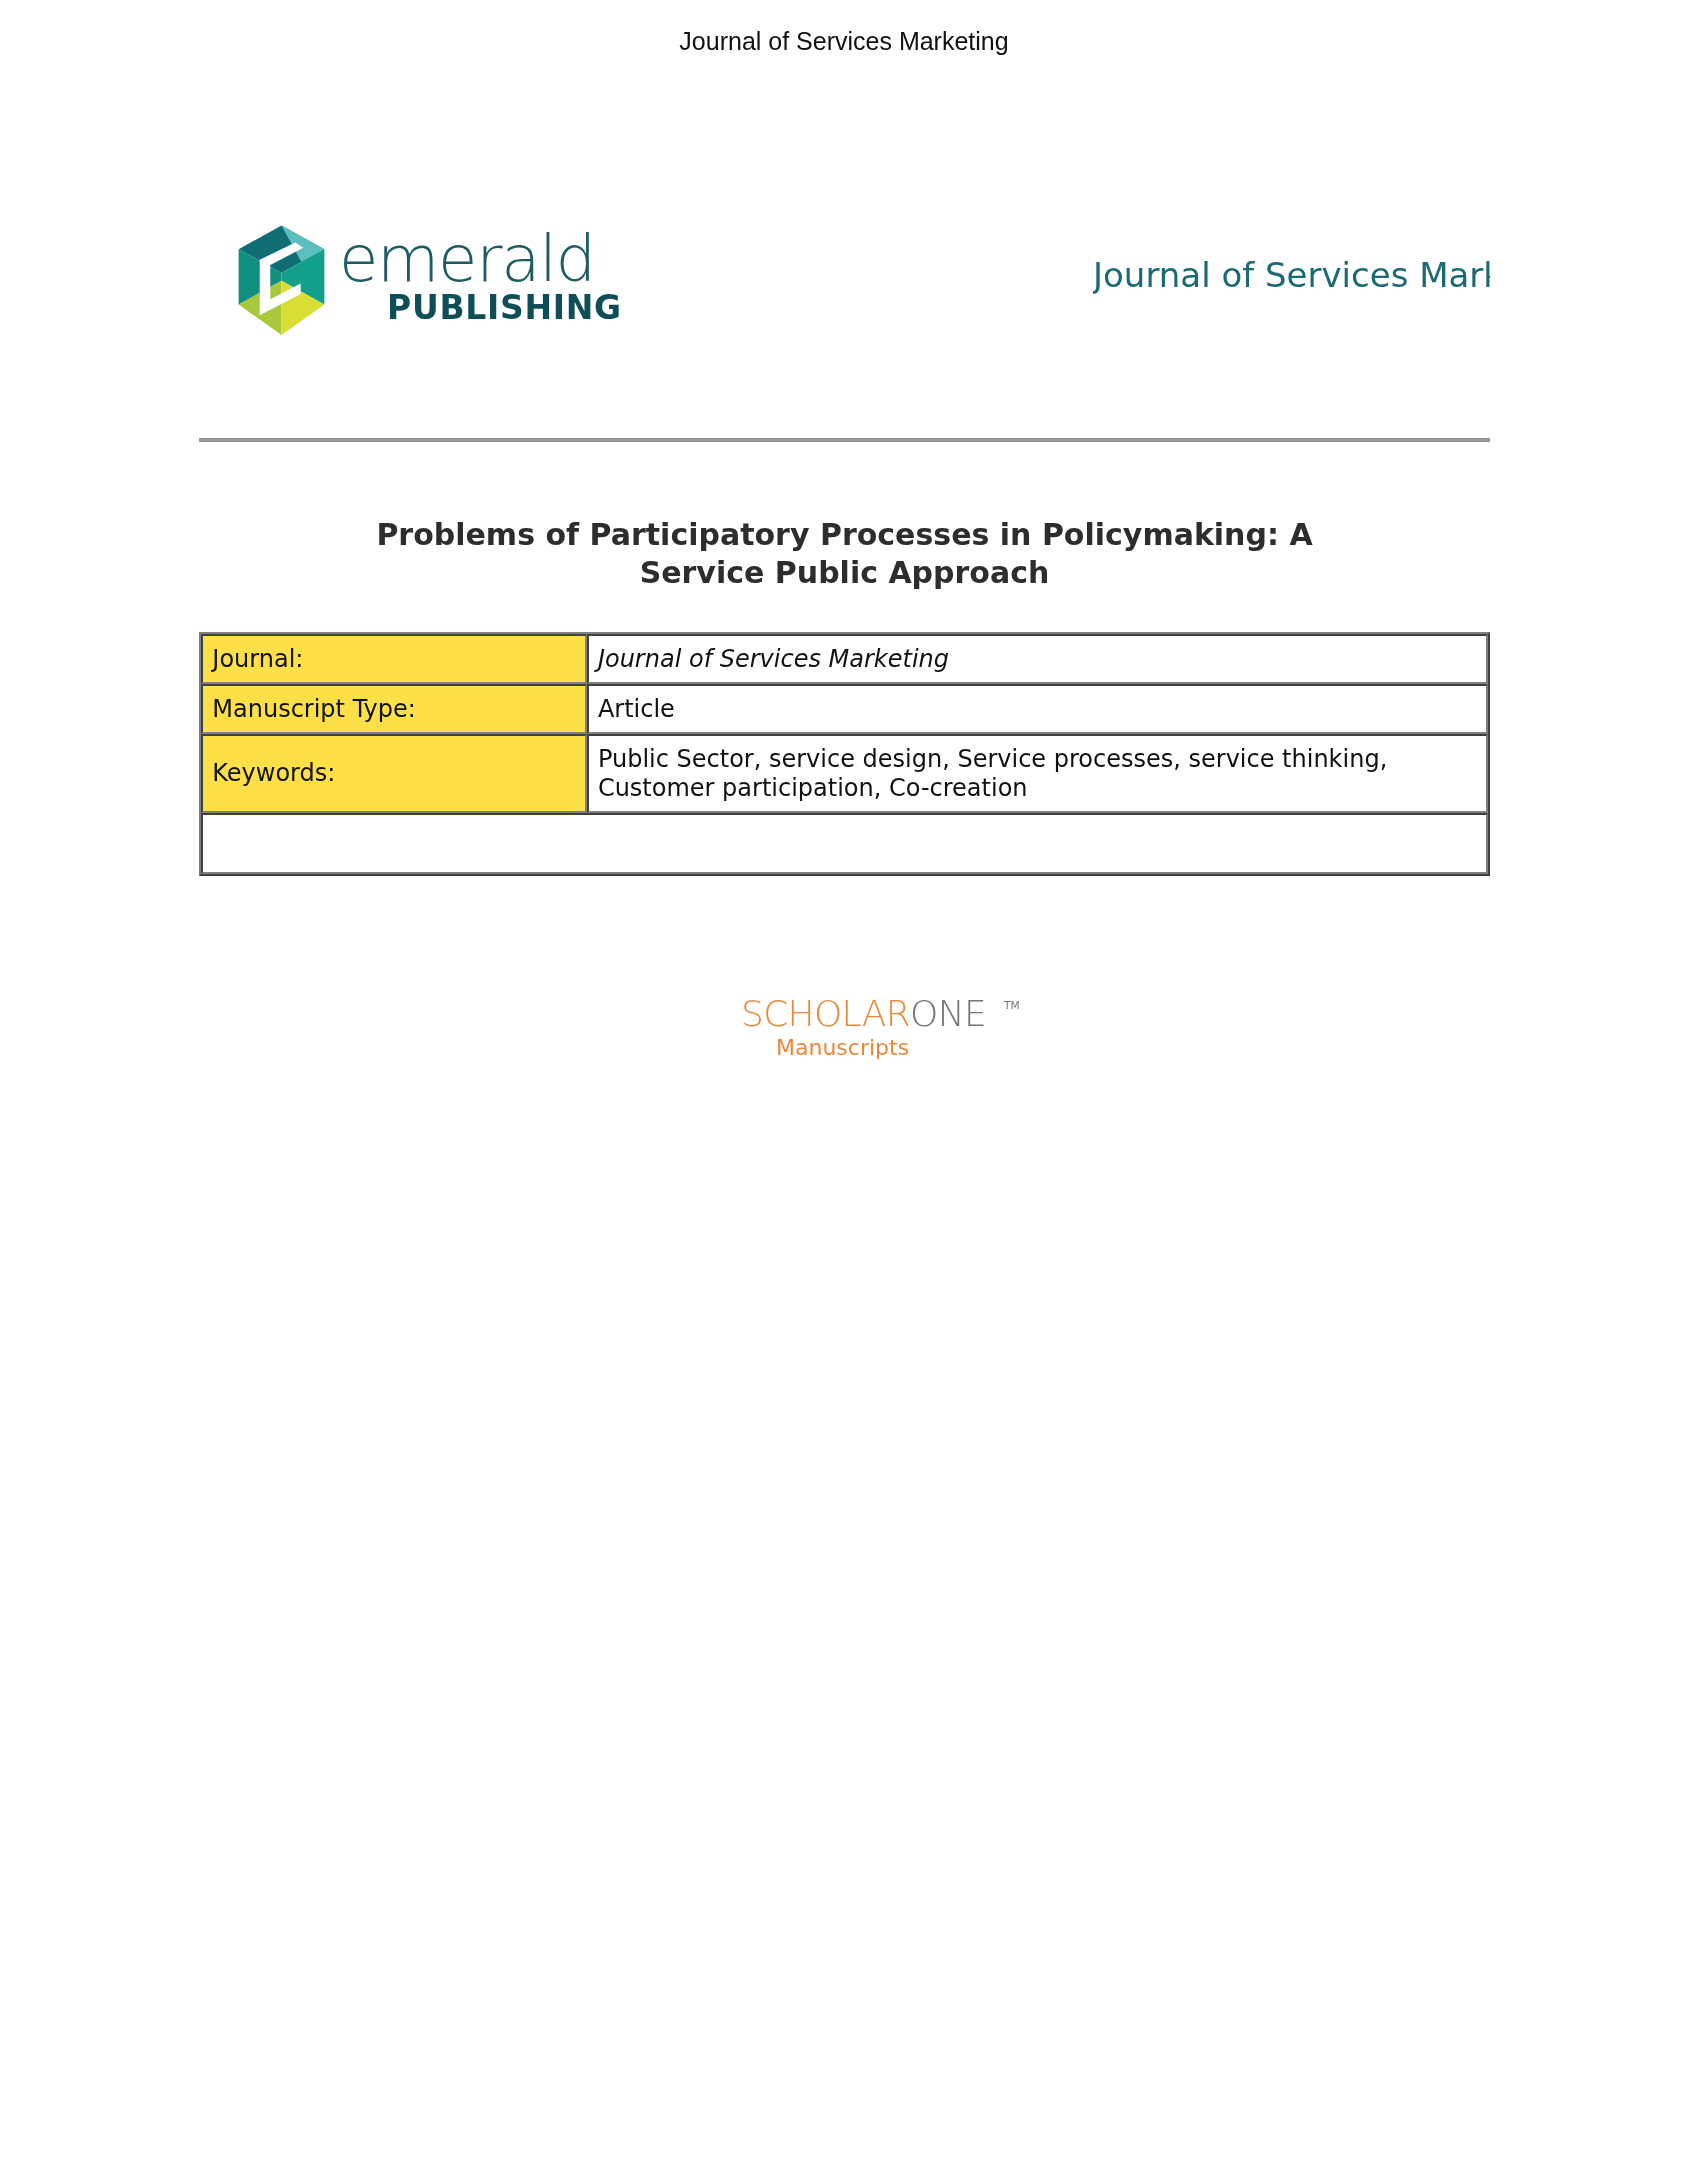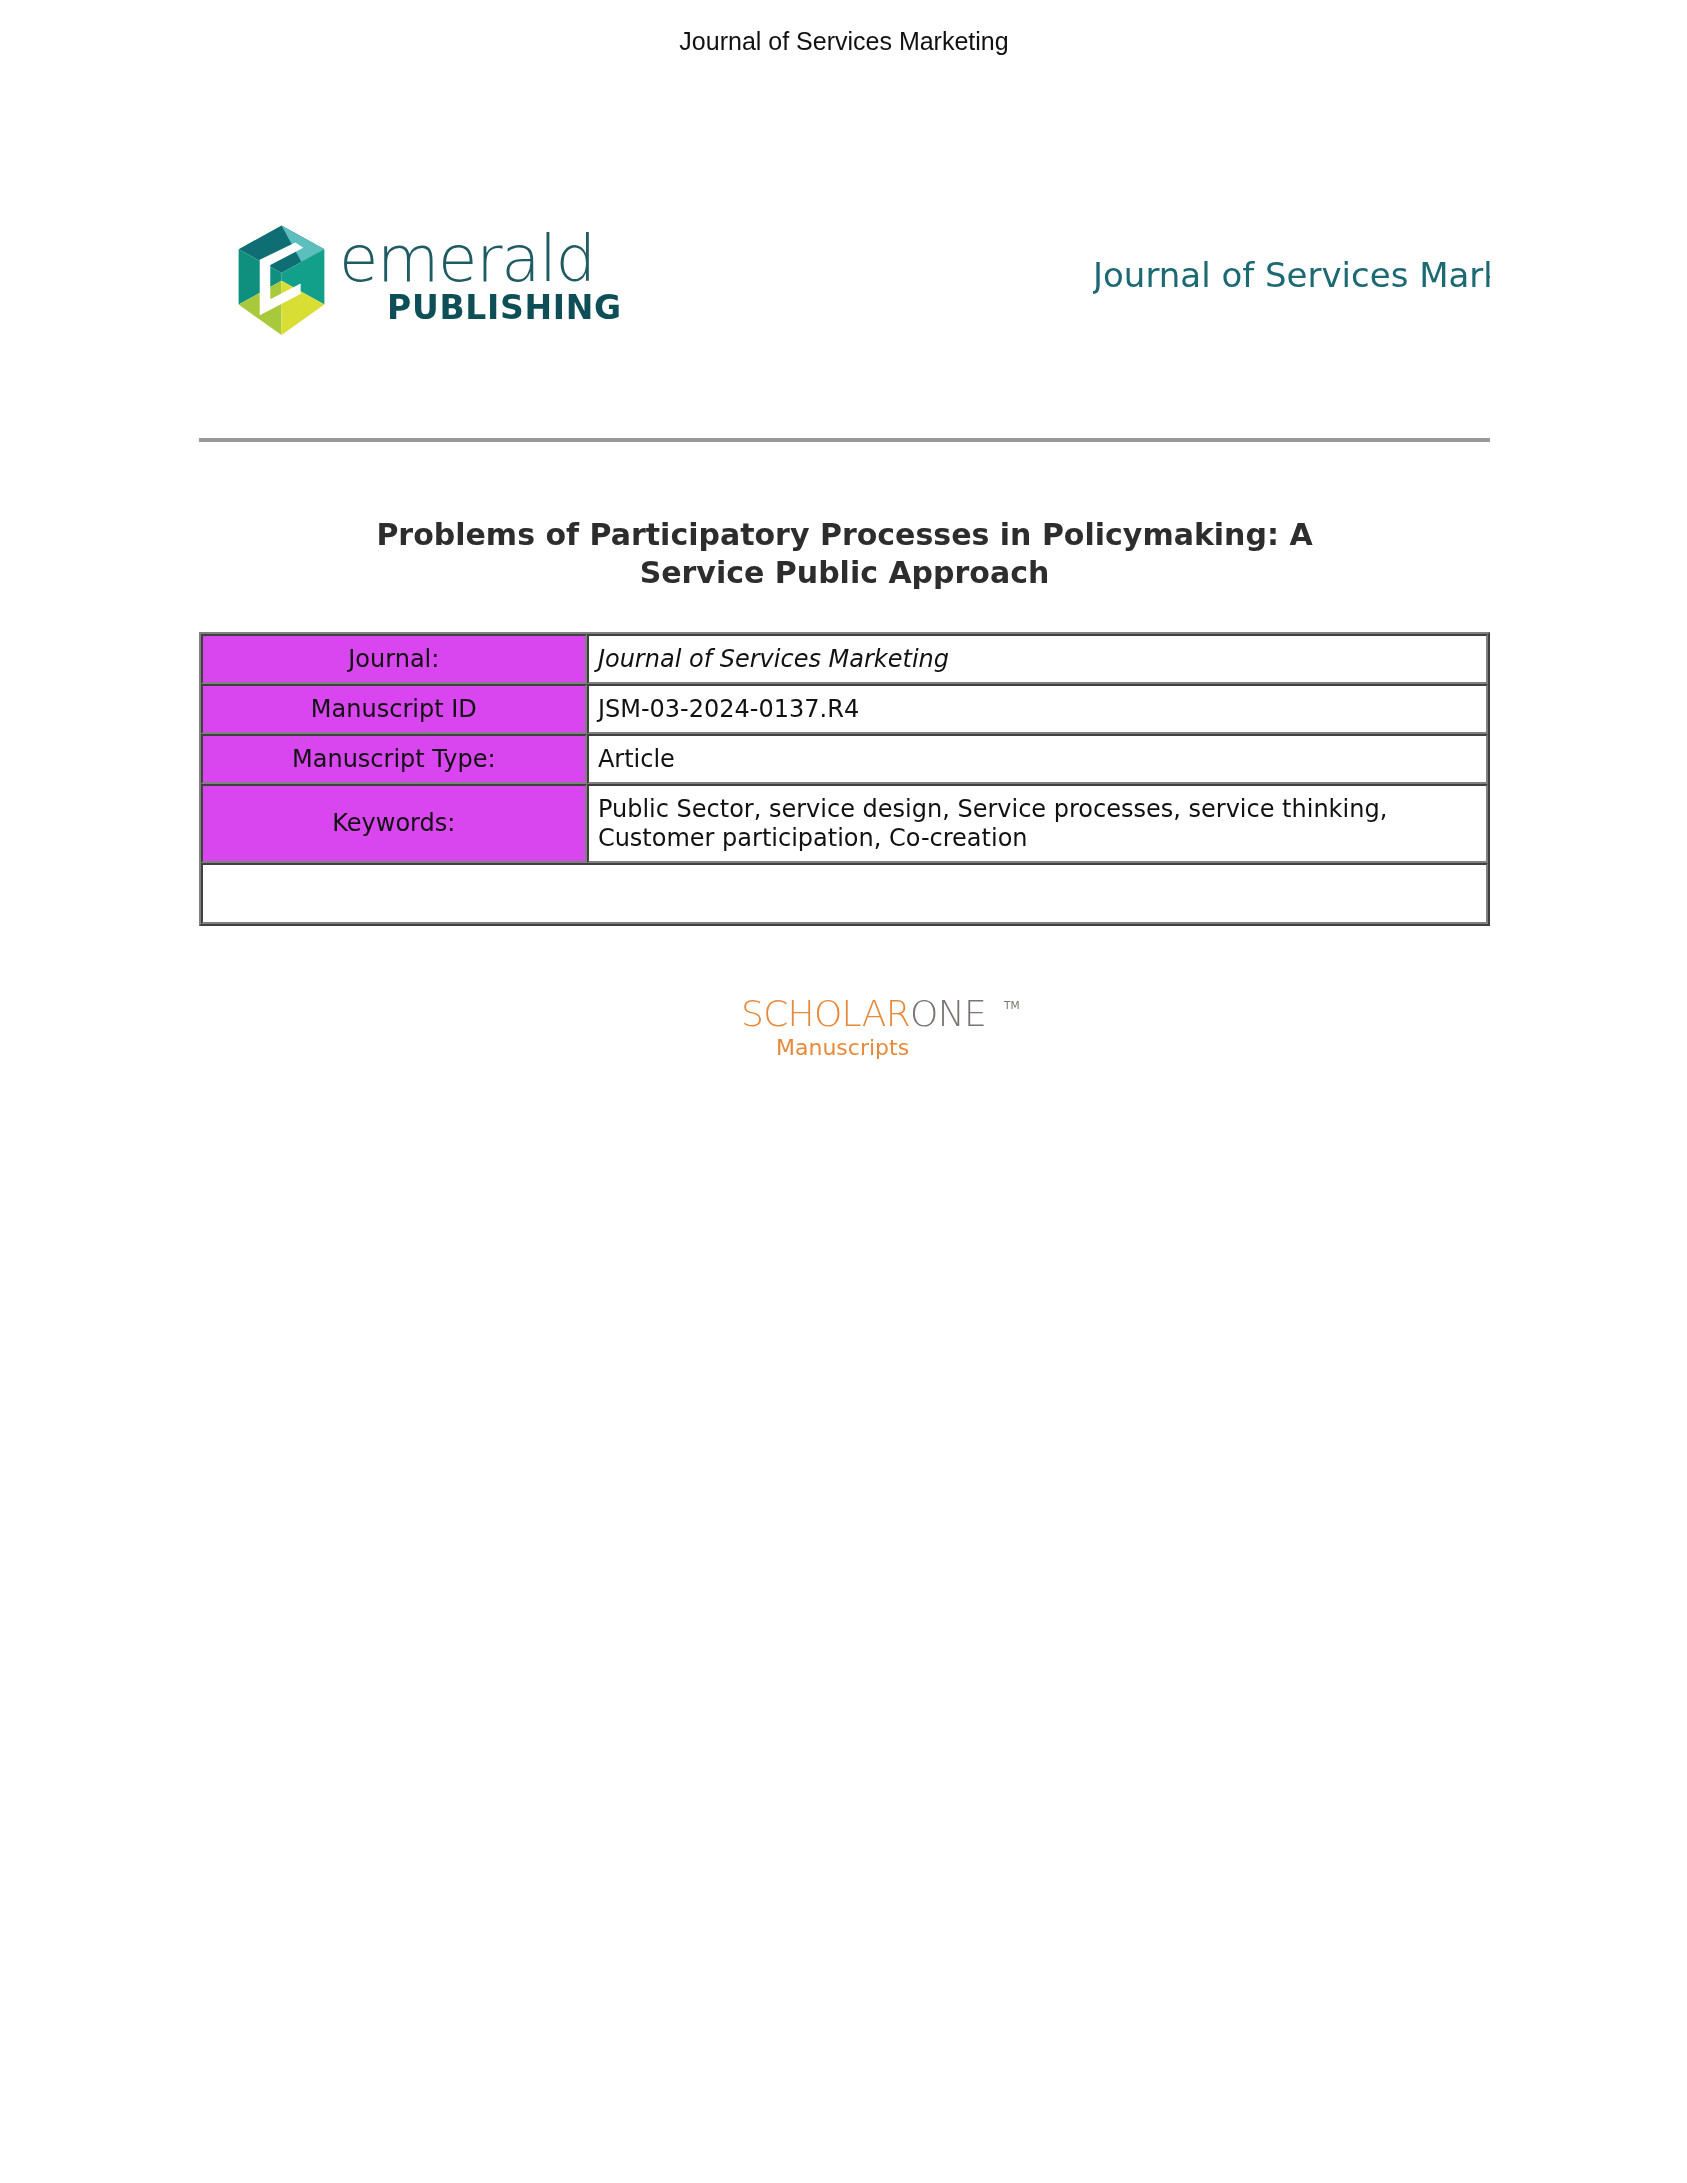--- a/index.html
+++ b/index.html
@@ -12,21 +12,21 @@
     .emerald-word { position: absolute; left: 107px; top: 2.6px; font-family: "DejaVu Sans", sans-serif; font-size: 64px; font-weight: 200; color: #1f5b63; letter-spacing: -1.3px; line-height: 1; }
     .publishing-word { position: absolute; left: 111px; top: 66px; font-family: "DejaVu Sans", sans-serif; font-size: 33px; font-weight: bold; color: #0e4f57; letter-spacing: 0.7px; line-height: 1; margin-left: 44px; }
     .journal-banner { position: absolute; right: 0; top: 37px; width: 397px; overflow: hidden; white-space: nowrap; font-family: "DejaVu Sans", sans-serif; font-size: 34px; color: #1b6a73; }
 
     .rule { position: absolute; top: 438px; left: 199px; width: 1291px; height: 4px; background: #999999; }
 
     .title { position: absolute; top: 478px; left: 199px; width: 1291px; text-align: center; font-family: "DejaVu Sans", sans-serif; font-weight: bold; font-size: 30px; line-height: 38px; color: #2d2d2d; margin-top: 38px; }
 
     .meta-table { position: absolute; top: 632px; left: 199px; width: 1291px; border-collapse: separate; border-spacing: 0; border-top: 2px solid #808080; border-left: 2px solid #808080; border-right: 2px solid #404040; border-bottom: 2px solid #404040; }
     .meta-table td { border-top: 2px solid #404040; border-left: 2px solid #404040; border-right: 2px solid #808080; border-bottom: 2px solid #808080; padding: 0 9.3px; font-size: 24px; color: #111; vertical-align: middle; }
-    .meta-table td.label { background: #d946ef; text-align: center; width: 363px; }
+    .meta-table td.label { background: #fde047; text-align: left; width: 363px; }
     .meta-table td.value { background: #ffffff; text-align: left; }
     .meta-table tr.r1 td { height: 46px; }
     .meta-table tr.r2 td { height: 46px; }
     .meta-table tr.r3 td { height: 46px; margin-top: 41px; }
     .meta-table tr.r4 td { height: 75px; line-height: 29px; }
     .meta-table tr.r5 td { height: 57px; background: #fff; }
     .italic { font-style: italic; }
 
     .scholarone { position: absolute; top: 996px; left: 741px; width: 291px; height: 93px; }
     .s1-scholar { position: absolute; left: 0; top: 0; font-family: "DejaVu Sans", sans-serif; font-size: 36px; font-weight: 200; color: #e8893a; letter-spacing: -0.7px; line-height: 1; }
@@ -62,24 +62,20 @@
   <div>Problems of Participatory Processes in Policymaking: A</div>
   <div>Service Public Approach</div>
 </div>
 
 <table class="meta-table">
   <tbody>
       <tr class="r1">
     <td class="label">Journal:</td>
     <td class="value italic">Journal of Services Marketing</td>
   </tr>
-  <tr class="r2">
-    <td class="label">Manuscript ID</td>
-    <td class="value">JSM-03-2024-0137.R4</td>
-  </tr>
   <tr class="r3">
     <td class="label">Manuscript Type:</td>
     <td class="value">Article</td>
   </tr>
   <tr class="r4">
     <td class="label">Keywords:</td>
     <td class="value">
       <div>Public Sector, service design, Service processes, service thinking,</div>
       <div>Customer participation, Co-creation</div>
     </td>

